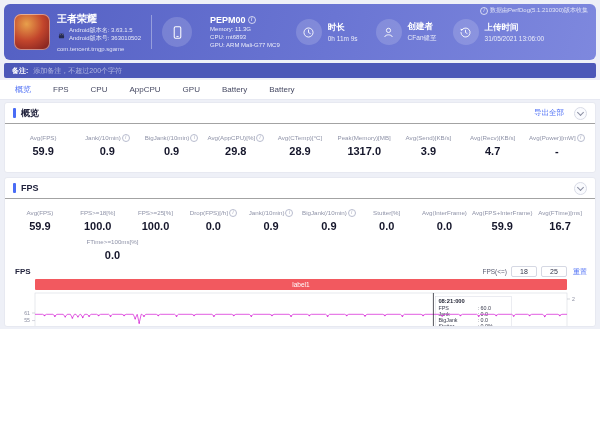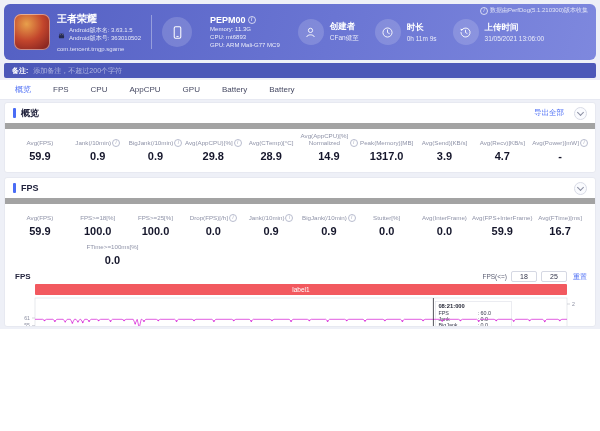--- a/index.html
+++ b/index.html
@@ -49,21 +49,21 @@
   .card.fpscard{top:177px;bottom:2px;}
   .card-head{height:20px;display:flex;align-items:center;padding:0 8px;}
   .bluebar{width:3px;height:10px;background:#4a6cf5;margin-right:5px;border-radius:1px;}
   .ctitle{font-size:9px;font-weight:bold;color:#20223c;}
   .spacer{flex:1;}
   .export{font-size:7.5px;color:#4a6cf5;margin-right:10px;cursor:pointer;text-decoration:none;}
   .collapse{width:13px;height:13px;border:1px solid #d8dbe6;border-radius:50%;background:#fafbfe;
        display:flex;align-items:center;justify-content:center;cursor:pointer;box-sizing:border-box;}
   .collapse::after{content:"";display:block;width:4px;height:4px;border-right:1px solid #8a8ea2;
        border-bottom:1px solid #8a8ea2;transform:rotate(45deg);margin-top:-2px;}
-  .metrics{display:flex;border-top:6px solid #a3a3a3;padding:4px 6px 4px;}
+  .metrics{display:flex;border-top:1px solid #a3a3a3;padding:4px 6px 4px;}
   .metric{flex:1;display:flex;flex-direction:column;align-items:center;min-width:0;}
   .mlabel{height:14px;display:flex;align-items:flex-end;justify-content:center;font-size:6.2px;
        color:#8f93a8;text-align:center;line-height:6.8px;max-width:58px;}
   .mlabel.nowrap{white-space:nowrap;max-width:none;}
   .mvalue{font-size:11px;font-weight:bold;color:#15162b;margin-top:3px;line-height:12px;}
   .info{display:inline-flex;width:6px;height:6px;border:0.5px solid #b9bdcf;border-radius:50%;
        font-size:4.5px;line-height:5px;justify-content:center;color:#a0a4b8;margin-left:1px;
        font-style:italic;flex:0 0 auto;}
   .metrics.row2{justify-content:flex-start;padding:1px 6px 3px 50px;border-top:none;}
   .metrics.row2 .metric:nth-child(1){flex:0 0 115px;}
@@ -137,43 +137,43 @@
         <div class="dev-name">
           <span>PEPM00</span>
           <span class="winfo">i</span>
         </div>
         <div>Memory: 11.3G</div>
         <div>CPU: mt6893</div>
         <div>GPU: ARM Mali-G77 MC9</div>
       </div>
     </div>
 
+    <div class="hgroup ml16">
+      <div class="circle sm">
+        <svg viewBox="0 0 16 16" width="13" height="13">
+          <circle cx="8" cy="8" r="5.6" fill="none" stroke="#fff" stroke-width="1.1"></circle>
+          <path d="M8 4.8V8l2.3 1.4" fill="none" stroke="#fff" stroke-width="1.1" stroke-linecap="round"></path>
+        </svg>
+      </div>
+      <div class="stat-text">
+        <div class="stat-label">时长</div>
+        <div class="stat-value">0h 11m 9s</div>
+      </div>
+    </div>
+
     <div class="hgroup ml18">
       <div class="circle sm">
         <svg viewBox="0 0 16 16" width="13" height="13">
           <circle cx="8" cy="5.4" r="2.6" fill="none" stroke="#fff" stroke-width="1.1"></circle>
           <path d="M3.4 13c0.7-3 8.5-3 9.2 0" fill="none" stroke="#fff" stroke-width="1.1" stroke-linecap="round"></path>
         </svg>
       </div>
       <div class="stat-text">
         <div class="stat-label">创建者</div>
         <div class="stat-value">CFan健至</div>
-      </div>
-    </div>
-
-    <div class="hgroup ml16">
-      <div class="circle sm">
-        <svg viewBox="0 0 16 16" width="13" height="13">
-          <circle cx="8" cy="8" r="5.6" fill="none" stroke="#fff" stroke-width="1.1"></circle>
-          <path d="M8 4.8V8l2.3 1.4" fill="none" stroke="#fff" stroke-width="1.1" stroke-linecap="round"></path>
-        </svg>
-      </div>
-      <div class="stat-text">
-        <div class="stat-label">时长</div>
-        <div class="stat-value">0h 11m 9s</div>
       </div>
     </div>
 
     <div class="hgroup ml16">
       <div class="circle sm">
         <svg viewBox="0 0 16 16" width="13" height="13">
           <path d="M3.1 5.3A5.6 5.6 0 1 1 2.4 8" fill="none" stroke="#fff" stroke-width="1.1" stroke-linecap="round"></path>
           <path d="M1.4 3.4l1.7 2.1 2.2-1.3z" fill="#fff"></path>
           <path d="M8 5.2V8l2 1.2" fill="none" stroke="#fff" stroke-width="1.1" stroke-linecap="round"></path>
         </svg>
@@ -234,27 +234,20 @@
             <span>Avg(AppCPU)[%]</span>
             <span class="info">i</span>
           </div>
           <div class="mvalue">29.8</div>
         </div>
         <div class="metric">
           <div class="mlabel">
             <span>Avg(CTemp)[°C]</span>
           </div>
           <div class="mvalue">28.9</div>
-        </div>
-        <div class="metric">
-          <div class="mlabel">
-            <span>Avg(AppCPU)[%] Normalized</span>
-            <span class="info">i</span>
-          </div>
-          <div class="mvalue">14.9</div>
         </div>
         <div class="metric">
           <div class="mlabel">
             <span>Peak(Memory)[MB]</span>
           </div>
           <div class="mvalue">1317.0</div>
         </div>
         <div class="metric">
           <div class="mlabel">
             <span>Avg(Send)[KB/s]</span>

